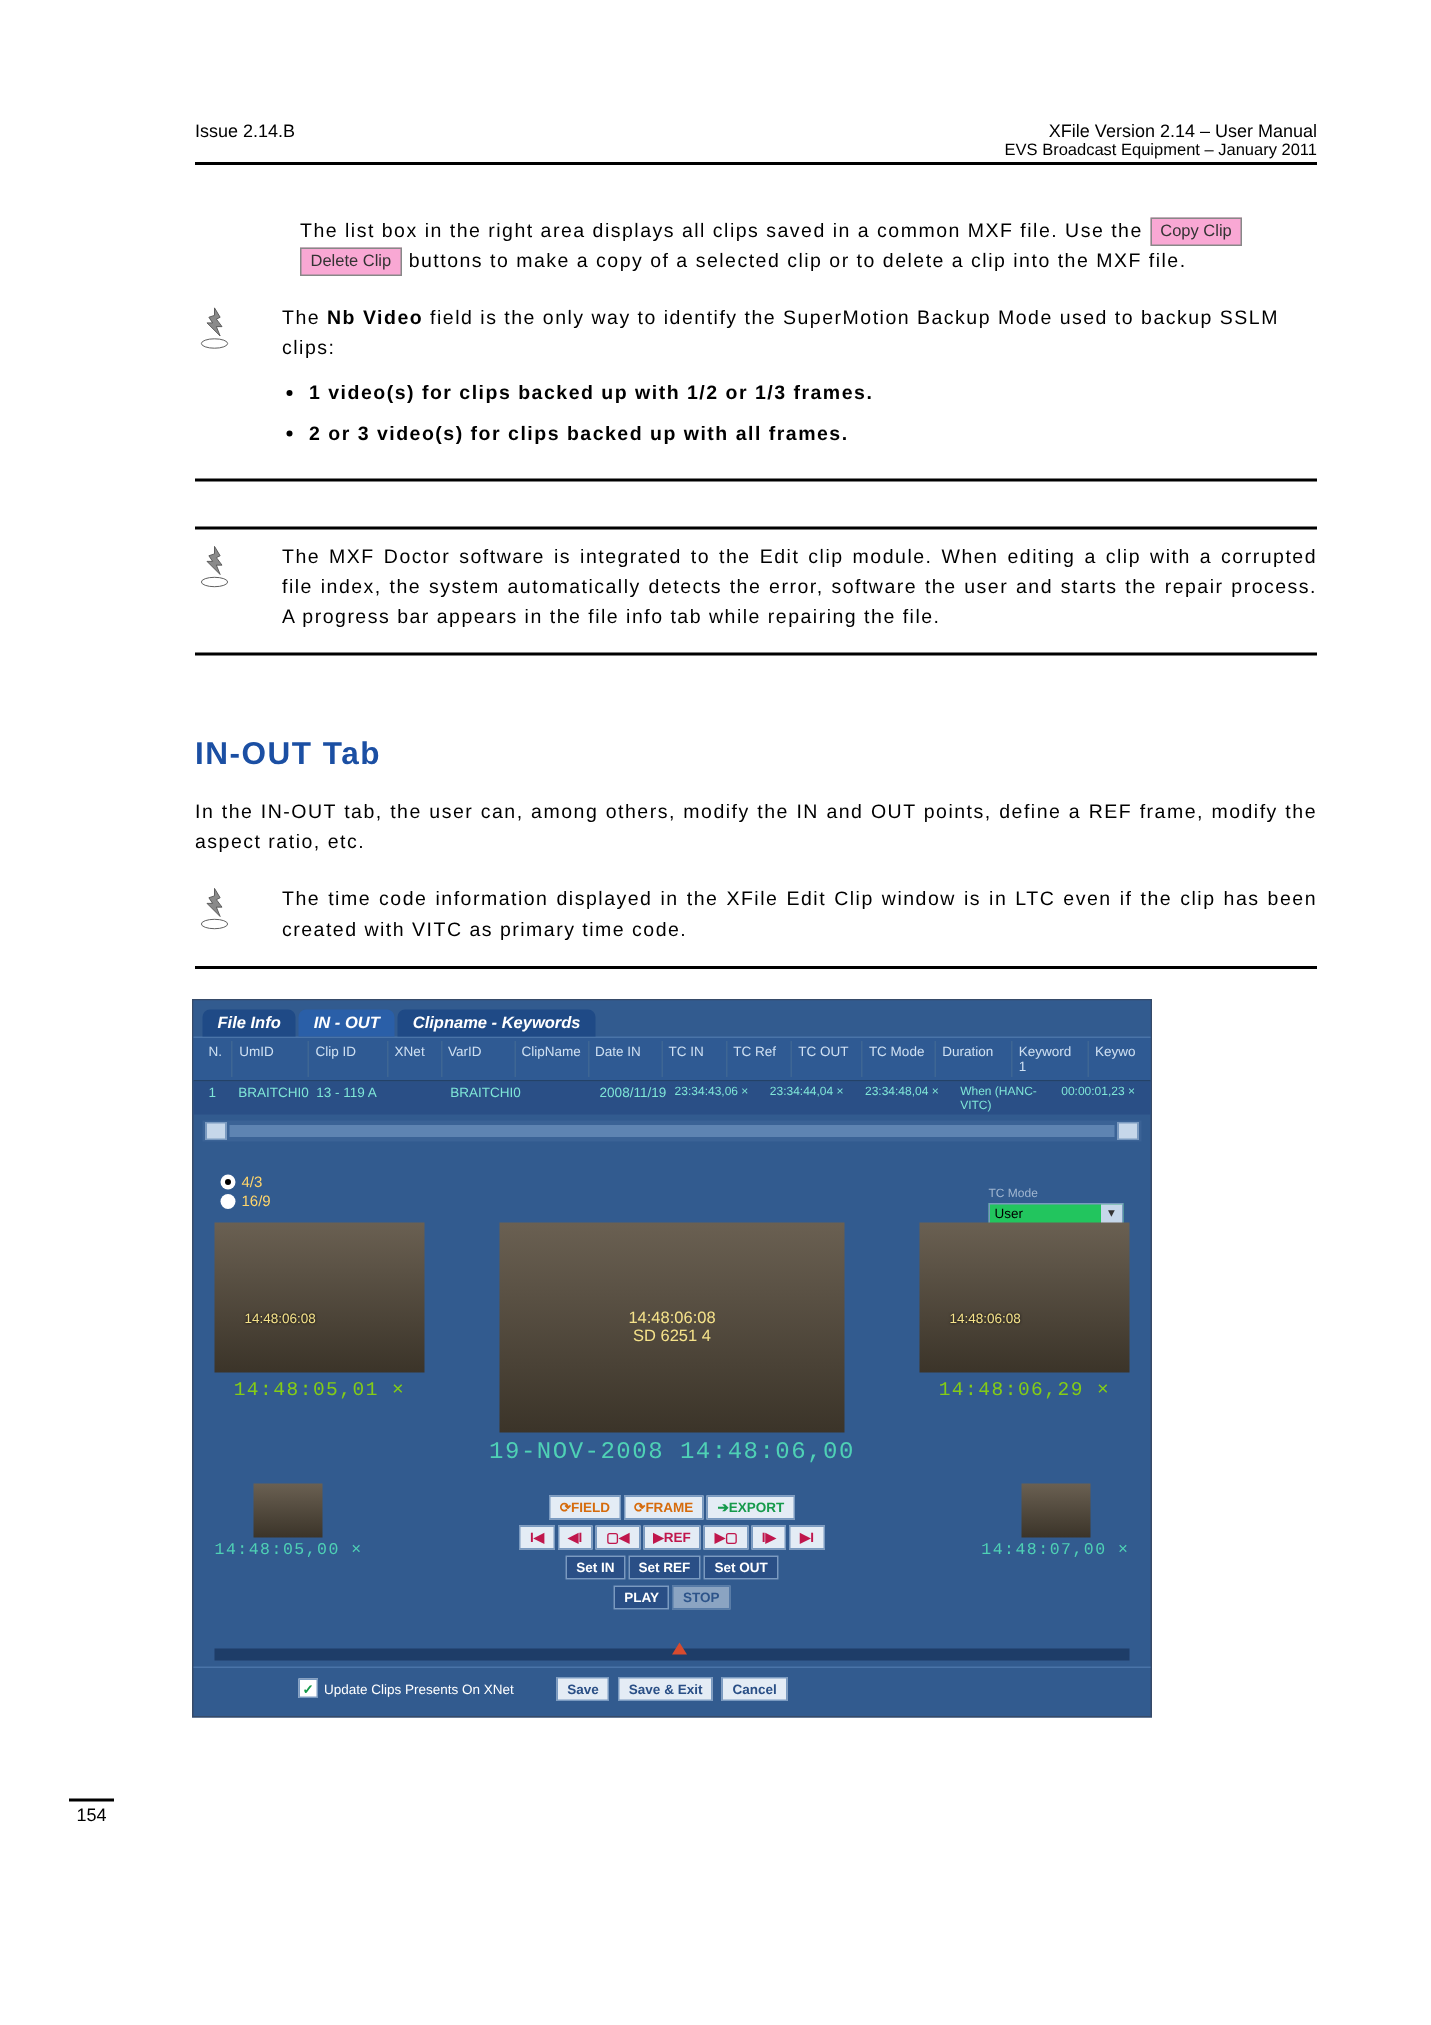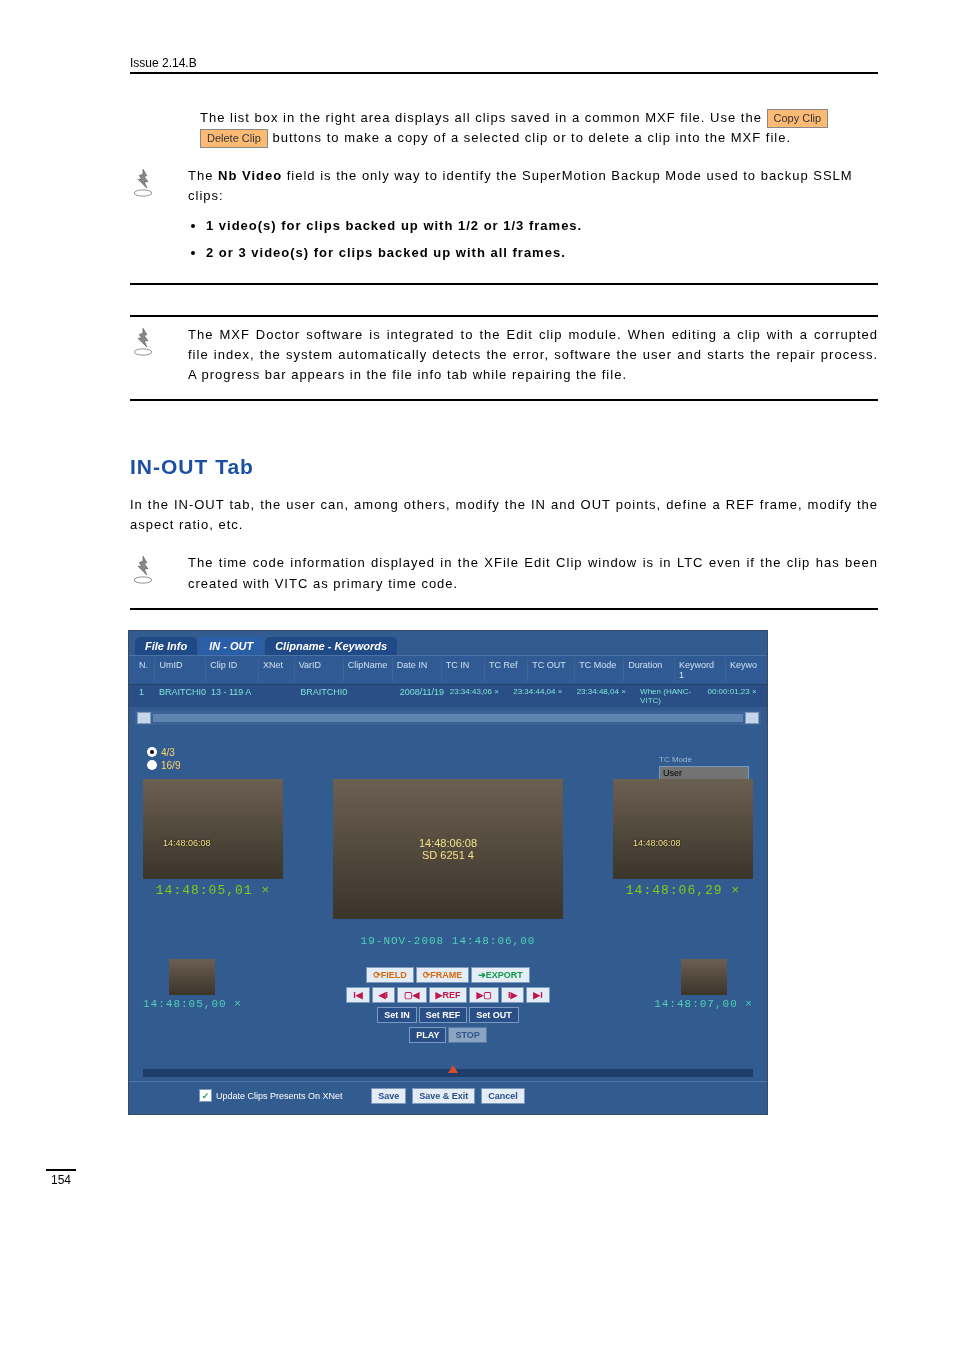--- a/index.html
+++ b/index.html
@@ -5,21 +5,21 @@
   body {
     margin: 0;
     padding: 0;
     background: #fff;
     font-family: Arial, Helvetica, sans-serif;
     font-size: 13px;
     color: #000;
     width: 954px;
   }
   .page {
-    padding: 56px 76px 30px 130px;
+    padding: 80px 76px 30px 130px;
     box-sizing: border-box;
     width: 954px;
   }
   .header {
     display: flex;
     justify-content: space-between;
     font-size: 12px;
     color: #000;
     border-bottom: 2px solid #000;
     padding-bottom: 2px;
@@ -30,21 +30,21 @@
   .block-intro {
     margin-left: 70px;
     letter-spacing: 1px;
     line-height: 1.5;
   }
   .btn-img {
     display: inline-flex;
     align-items: center;
     justify-content: center;
     border: 1px solid #888;
-    background: #fdba74;
+    background: #f9a8d4;
     color: #333;
     font-size: 11px;
     height: 17px;
     padding: 0 6px;
     letter-spacing: 0;
     vertical-align: middle;
   }
   .hr { height: 2px; background: #000; margin: 14px 0 14px 0; }
   .note-row {
     display: flex;
@@ -193,23 +193,22 @@
     right: 18px;
     top: 124px;
     width: 90px;
     font-size: 8px;
     color: #a0b6d0;
   }
   .tcmode-box .combo {
     display: flex;
     margin-top: 2px;
     border: 1px solid #7a9ac0;
-    background: #737373;
+    background: #22c55e;
     height: 14px;
-    flex-direction: column;
   }
   .tcmode-box .combo .txt { flex: 1; color: #000; padding: 1px 3px; font-size: 9px; }
   .tcmode-box .combo .arrow { width: 14px; background: #c6d7ea; color: #333; text-align: center; font-size: 9px; }
 
   .views {
     display: flex;
     justify-content: space-between;
     padding: 6px 14px 8px 14px;
     gap: 10px;
     position: relative;
@@ -230,23 +229,23 @@
   .thumb.large { width: 230px; height: 140px; }
   .tc-label {
     color: #84cc16;
     font-size: 13px;
     font-family: "Courier New", monospace;
     margin-top: 4px;
     letter-spacing: 1px;
   }
   .tc-bar {
     color: #4fd1b5;
-    font-size: 11px;
+    font-size: 16px;
     font-family: "Courier New", monospace;
-    margin-top: 16px;
+    margin-top: 4px;
     letter-spacing: 1px;
   }
   .overlay-tc {
     position: absolute;
     bottom: 30px;
     left: 20px;
     font-size: 9px;
     color: #f5e28a;
     text-shadow: 0 0 2px #000;
     line-height: 1.1;
@@ -332,20 +331,24 @@
     text-align: center;
     margin-left: -84px;
   }
 </style>
 </head>
 <body>
 
 <div class="page">
   <div class="header">
     <div>Issue 2.14.B</div>
+    <div class="right">
+      <div>XFile Version 2.14 – User Manual</div>
+      <div class="line2">EVS Broadcast Equipment – January 2011</div>
+    </div>
   </div>
 
   <div class="block-intro">
     <span>The list box in the right area displays all clips saved in a common MXF file. Use the </span>
     <span class="btn-img">Copy Clip</span>
     <span class="btn-img">Delete Clip</span>
     <span> buttons to make a copy of a selected clip or to delete a clip into the MXF file.</span>
   </div>
 
   <div class="note-row">

